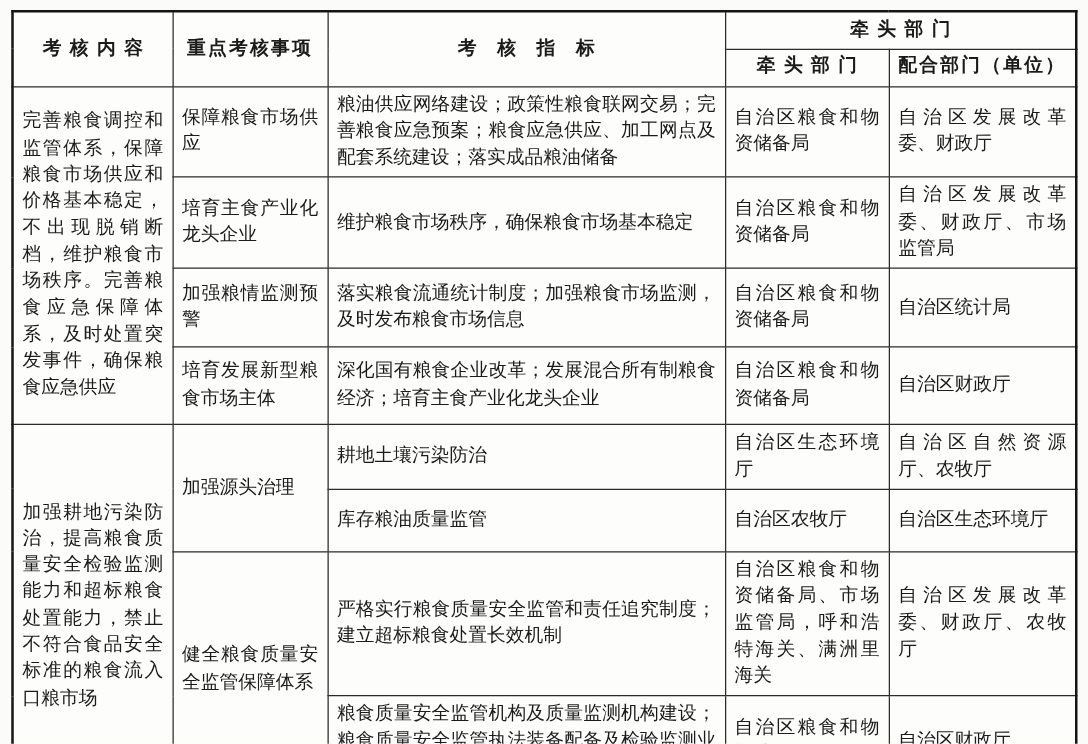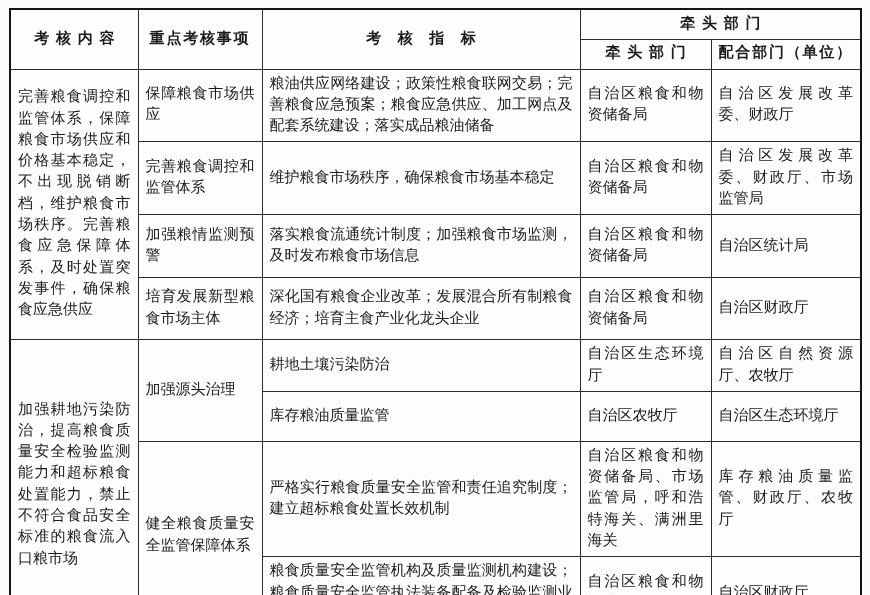--- a/index.html
+++ b/index.html
@@ -64,21 +64,21 @@
 
     <tr style="height:70px">
       <td rowspan="4" class="content-cell">完善粮食调控和监管体系，保障粮食市场供应和价格基本稳定，不出现脱销断档，维护粮食市场秩序。完善粮食应急保障体系，及时处置突发事件，确保粮食应急供应</td>
       <td>保障粮食市场供应</td>
       <td>粮油供应网络建设；政策性粮食联网交易；完善粮食应急预案；粮食应急供应、加工网点及配套系统建设；落实成品粮油储备</td>
       <td>自治区粮食和物资储备局</td>
       <td>自治区发展改革委、财政厅</td>
     </tr>
 
     <tr style="height:67px">
-      <td>完善粮食调控和监管体系</td>
+      <td>培育主食产业化龙头企业</td>
       <td>维护粮食市场秩序，确保粮食市场基本稳定</td>
       <td>自治区粮食和物资储备局</td>
       <td>自治区发展改革委、财政厅、市场监管局</td>
     </tr>
 
     <tr style="height:63px">
       <td>加强粮情监测预警</td>
       <td>落实粮食流通统计制度；加强粮食市场监测，及时发布粮食市场信息</td>
       <td>自治区粮食和物资储备局</td>
       <td>自治区统计局</td>
@@ -102,21 +102,21 @@
     <tr style="height:50px">
       <td>库存粮油质量监管</td>
       <td>自治区农牧厅</td>
       <td>自治区生态环境厅</td>
     </tr>
 
     <tr style="height:100px">
       <td rowspan="2">健全粮食质量安全监管保障体系</td>
       <td>严格实行粮食质量安全监管和责任追究制度；建立超标粮食处置长效机制</td>
       <td>自治区粮食和物资储备局、市场监管局，呼和浩特海关、满洲里海关</td>
-      <td>库存粮油质量监管、财政厅、农牧厅</td>
+      <td>自治区发展改革委、财政厅、农牧厅</td>
     </tr>
 
     <tr style="height:60px">
       <td>粮食质量安全监管机构及质量监测机构建设；粮食质量安全监管执法装备配备及检验监测业务经费保障；库存粮油质量监管</td>
       <td>自治区粮食和物资储备局</td>
       <td>自治区财政厅</td>
     </tr>
   </tbody>
     </table>
 </div>

